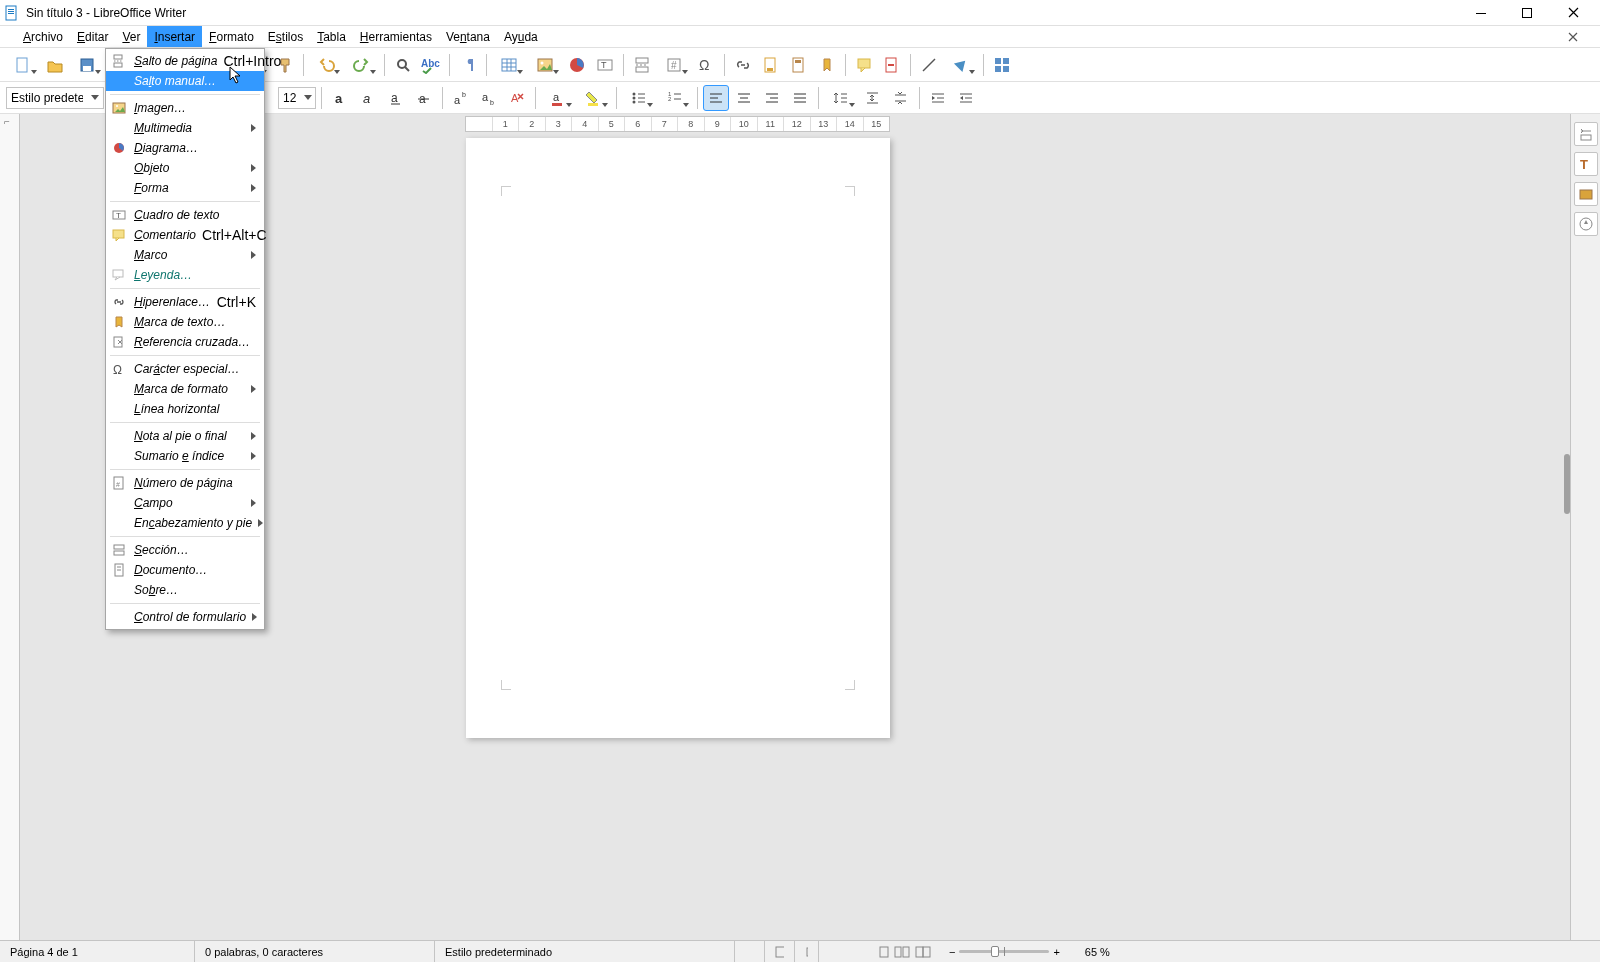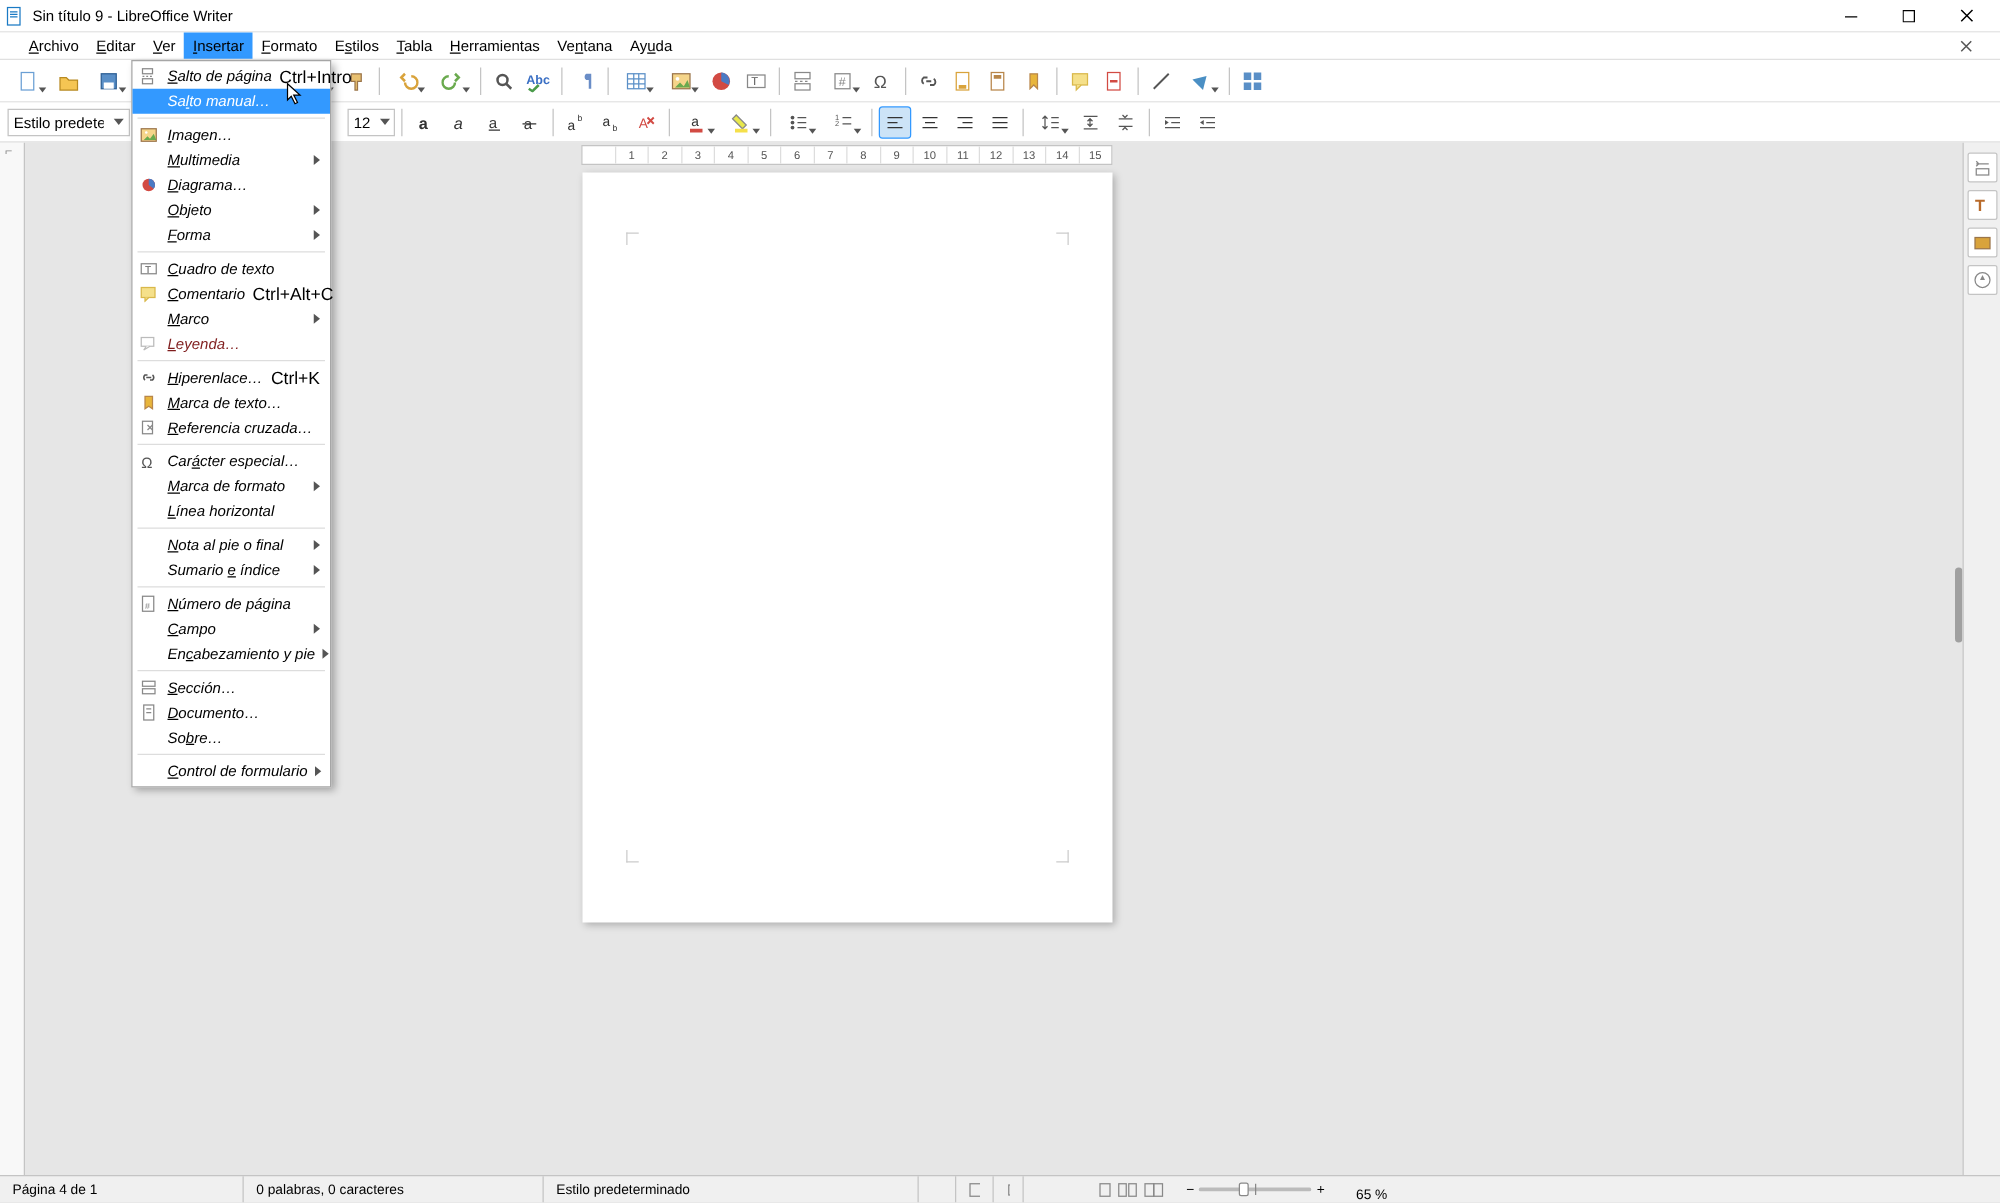--- a/index.html
+++ b/index.html
@@ -138,21 +138,21 @@
   }
   .dropdown .mi.hover { background: var(--highlight); color:#fff; }
   .dropdown .mi .icon-slot { width:18px; height:16px; display:flex; align-items:center; justify-content:center; flex:0 0 18px;}
   .dropdown .mi .lbl { flex:1; white-space:nowrap;font-style:italic; }
   .dropdown .mi .lbl .ul { text-decoration: underline; }
   .dropdown .mi .accel { font-size:14px; }
   .dropdown .mi .arrow {
     width:0; height:0; border-top:4px solid transparent; border-bottom:4px solid transparent;
     border-left:5px solid #555;
   }
-  .dropdown .mi.disabled { color:#7f1d1d; }
+  .dropdown .mi.disabled { color:#0f766e; }
   .dropdown .msep { height:1px; background:#ddd; margin:3px 4px; }
 
   .statusbar {
     height:22px; background: var(--statusbar-bg);
     border-top:1px solid var(--border);
     display:flex; align-items:center; font-size:11px;
   }
   .statusbar .cell { padding:0 10px; height:100%; display:flex; align-items:center; border-right:1px solid var(--border); }
   .statusbar .cell.noborder { border-right:none; }
   .statusbar .flex { flex:1; }
@@ -176,21 +176,21 @@
 
   <div class="titlebar">
     <span class="icon">
       <svg class="ic" width="16" height="16">
           <rect x="2" y="1" width="10" height="14" fill="#fff" stroke="#1a7ac4"></rect>
           <rect x="4" y="4" width="6" height="1" fill="#1a7ac4"></rect>
           <rect x="4" y="6" width="6" height="1" fill="#1a7ac4"></rect>
           <rect x="4" y="8" width="6" height="1" fill="#1a7ac4"></rect>
         </svg>
     </span>
-    <span class="title">Sin título 9 - LibreOffice Writer</span>
+    <span class="title">Sin título 3 - LibreOffice Writer</span>
     <span class="spacer"></span>
     <div class="winbtn">
         <svg width="10" height="10">
           <rect x="0" y="5" width="10" height="1" fill="#000"></rect>
         </svg>
       </div>
     <div class="winbtn">
         <svg width="10" height="10">
           <rect x="0.5" y="0.5" width="9" height="9" fill="none" stroke="#000"></rect>
         </svg>
@@ -871,21 +871,21 @@
           <rect x="8" y="1" width="7" height="10" fill="none" stroke="#888"></rect>
         </svg>
     </div>
     <div class="cell noborder zoom-slider">
       <span>−</span>
       <div class="track">
           <div class="thumb"></div>
         </div>
       <span>+</span>
     </div>
-    <div class="cell noborder" style="width:50px; justify-content:flex-end; padding-right:10px;align-items:flex-end;">
+    <div class="cell noborder" style="width:50px; justify-content:flex-end; padding-right:10px;">
         <span>65 %</span>
       </div>
   </div>
 
   <div style="position:absolute; left:229px; top:66px; z-index:2000; pointer-events:none;">
     <svg width="14" height="18">
         <path d="M1 1 L1 14 L4 11 L7 17 L9 16 L6 10 L11 10 Z" fill="#fff" stroke="#000" stroke-width="1"></path>
       </svg>
   </div>
 

